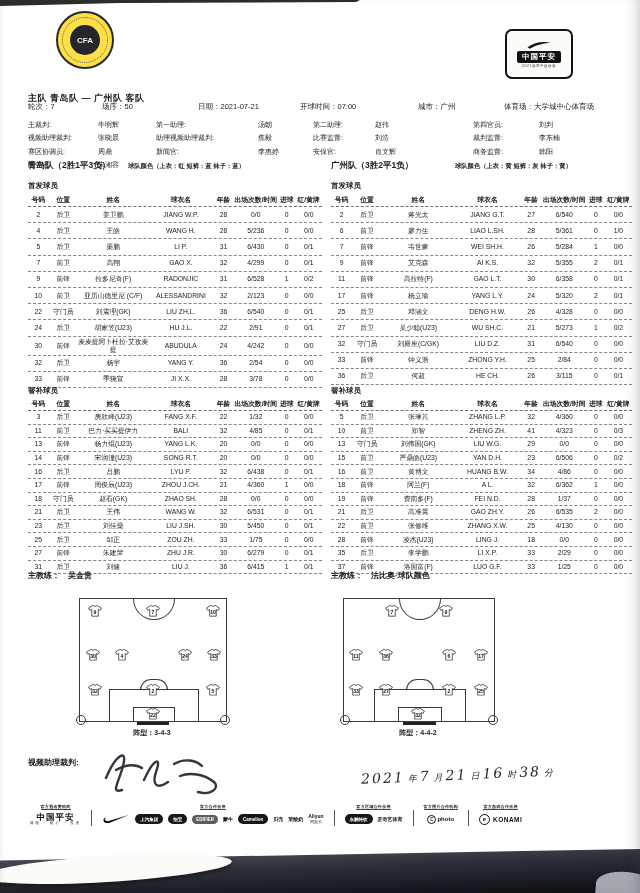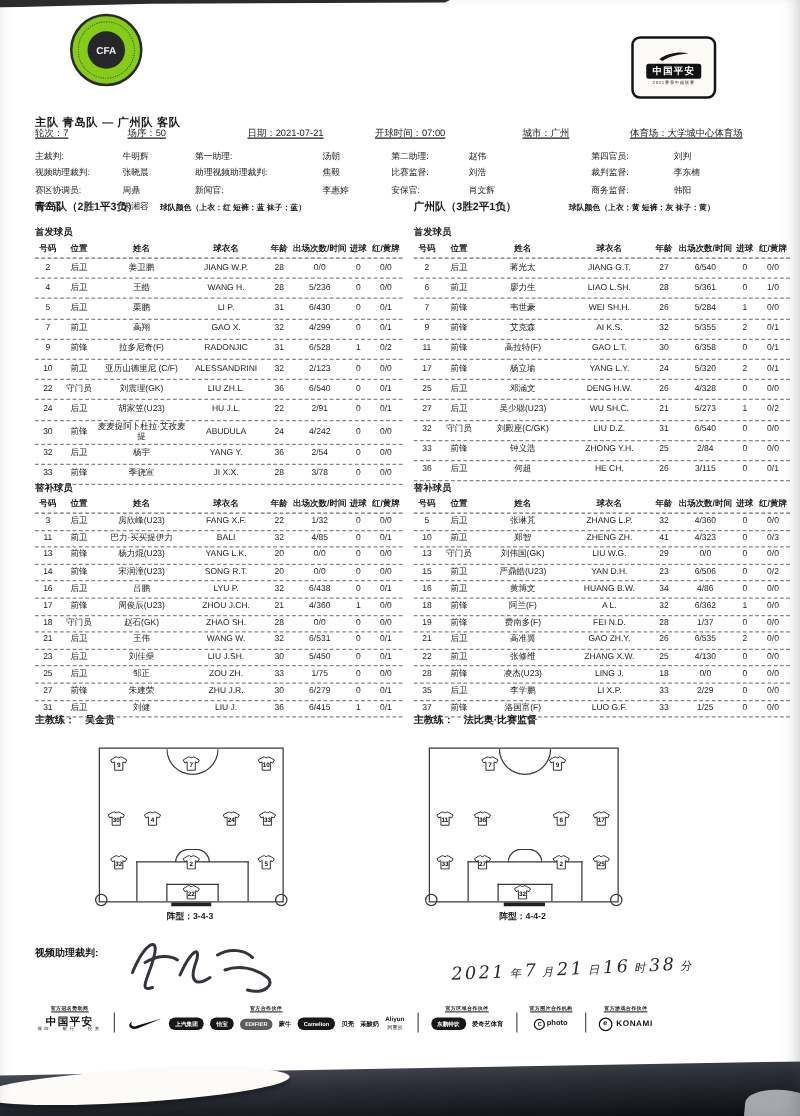--- a/index.html
+++ b/index.html
@@ -22,33 +22,33 @@
         clip-path:polygon(0 26%,100% 0,100% 100%,0 100%);}
   .curl-left{left:-18px;top:856px;width:250px;height:26px;background:#fcfbf8;border-radius:50%;
         transform:rotate(-3.5deg);box-shadow:0 3px 4px rgba(0,0,0,.35);}
   .curl-right{left:596px;top:872px;width:60px;height:26px;background:#c9ccd2;border-radius:50% 50% 0 0;
         transform:rotate(5deg);opacity:.8;}
 
   
   .title{left:0;top:13px;width:640px;text-align:center;font-size:16.5px;letter-spacing:1px;}
   .subtitle{left:0;top:45px;width:640px;text-align:center;font-size:14px;letter-spacing:3px;}
   .cfa{left:56px;top:11px;width:54px;height:54px;border:2px solid #2a2a2e;border-radius:50%;
-       background:#84cc16;display:flex;align-items:center;justify-content:center;}
+       background:#fde047;display:flex;align-items:center;justify-content:center;}
   .cfa-inner{width:30px;height:30px;border-radius:50%;background:#26262b;color:#f4f2ee;
        display:flex;align-items:center;justify-content:center;font-size:8px;font-weight:bold;}
   .cfa::before{content:"";position:absolute;inset:4px;border:1px dotted #55555c;border-radius:50%;}
   .badge{left:505px;top:29px;width:64px;height:46px;border:2px solid #141417;border-radius:7px;
        background:#fcfbf8;display:flex;flex-direction:column;align-items:center;justify-content:center;gap:1px;}
   .badge .pill{background:#121215;color:#fff;font-size:7.5px;font-weight:bold;padding:1px 5px;border-radius:2px;letter-spacing:1px;}
   .badge .tiny{font-size:3.5px;color:#333;letter-spacing:.5px;}
 
   
   .teamline{left:28px;top:92px;font-size:9px;letter-spacing:.5px;}
   .inforow{left:0;top:102px;width:640px;height:12px;font-size:7.5px;}
-  .inforow span{position:absolute;white-space:nowrap;text-decoration:underline;}
+  .inforow span{position:absolute;white-space:nowrap;}
 
   
   #officials{left:28px;top:118px;width:590px;height:56px;font-size:7px;}
   .offcol{position:absolute;top:0;}
   .offrow{height:13.5px;display:flex;align-items:center;white-space:nowrap;}
   .offlabel{display:inline-block;}
 
   
   .theader{position:absolute;font-size:8.5px;font-weight:bold;white-space:nowrap;}
   .kit{position:absolute;font-size:6.3px;font-weight:bold;white-space:nowrap;}
@@ -717,21 +717,21 @@
         <span class="tc">1/25</span>
         <span class="tc">0</span>
         <span class="tc">0/0</span>
       </div>
     </div>
 
   <div class="coach" style="left:28px;top:570px">
     <span>主教练：</span><span class="cname">吴金贵</span>
   </div>
   <div class="coach" style="left:331px;top:570px">
-    <span>主教练：</span><span class="cname">法比奥·比赛监督</span>
+    <span>主教练：</span><span class="cname">法比奥·球队颜色</span>
   </div>
 
   <div class="pitch" style="left:79px;top:598px;width:146px;height:122px">
     <div class="cline"></div>
       <div class="pen"></div>
       <div class="goalbox"></div>
       <div class="arc"></div>
       <div class="goal"></div>
     <div class="corner cl"></div>
       <div class="corner cr"></div>

